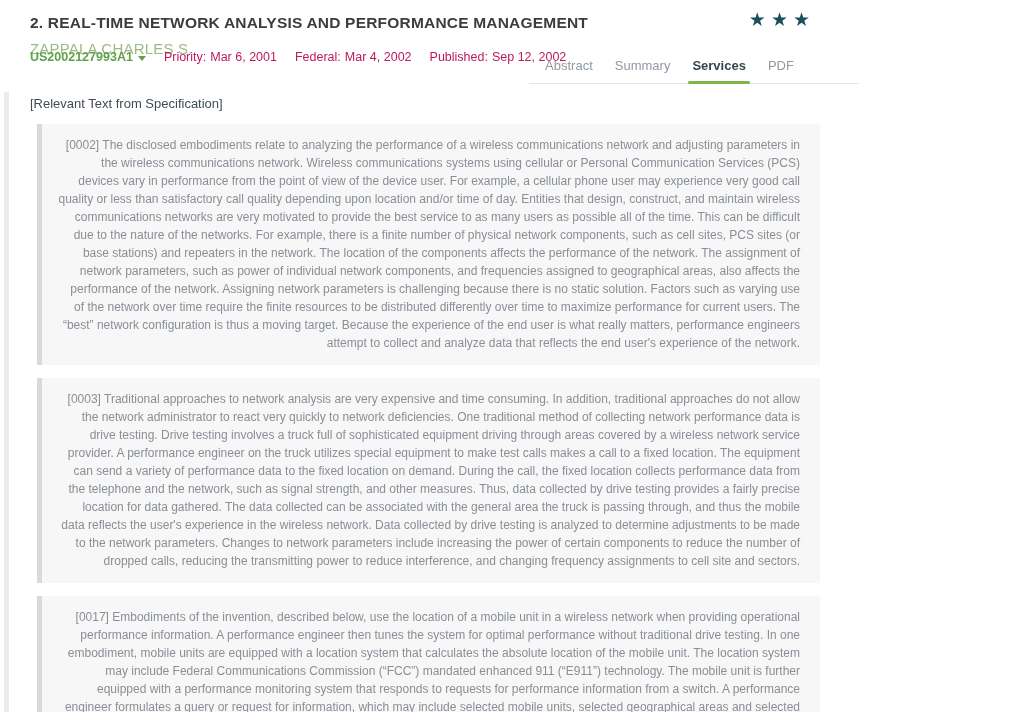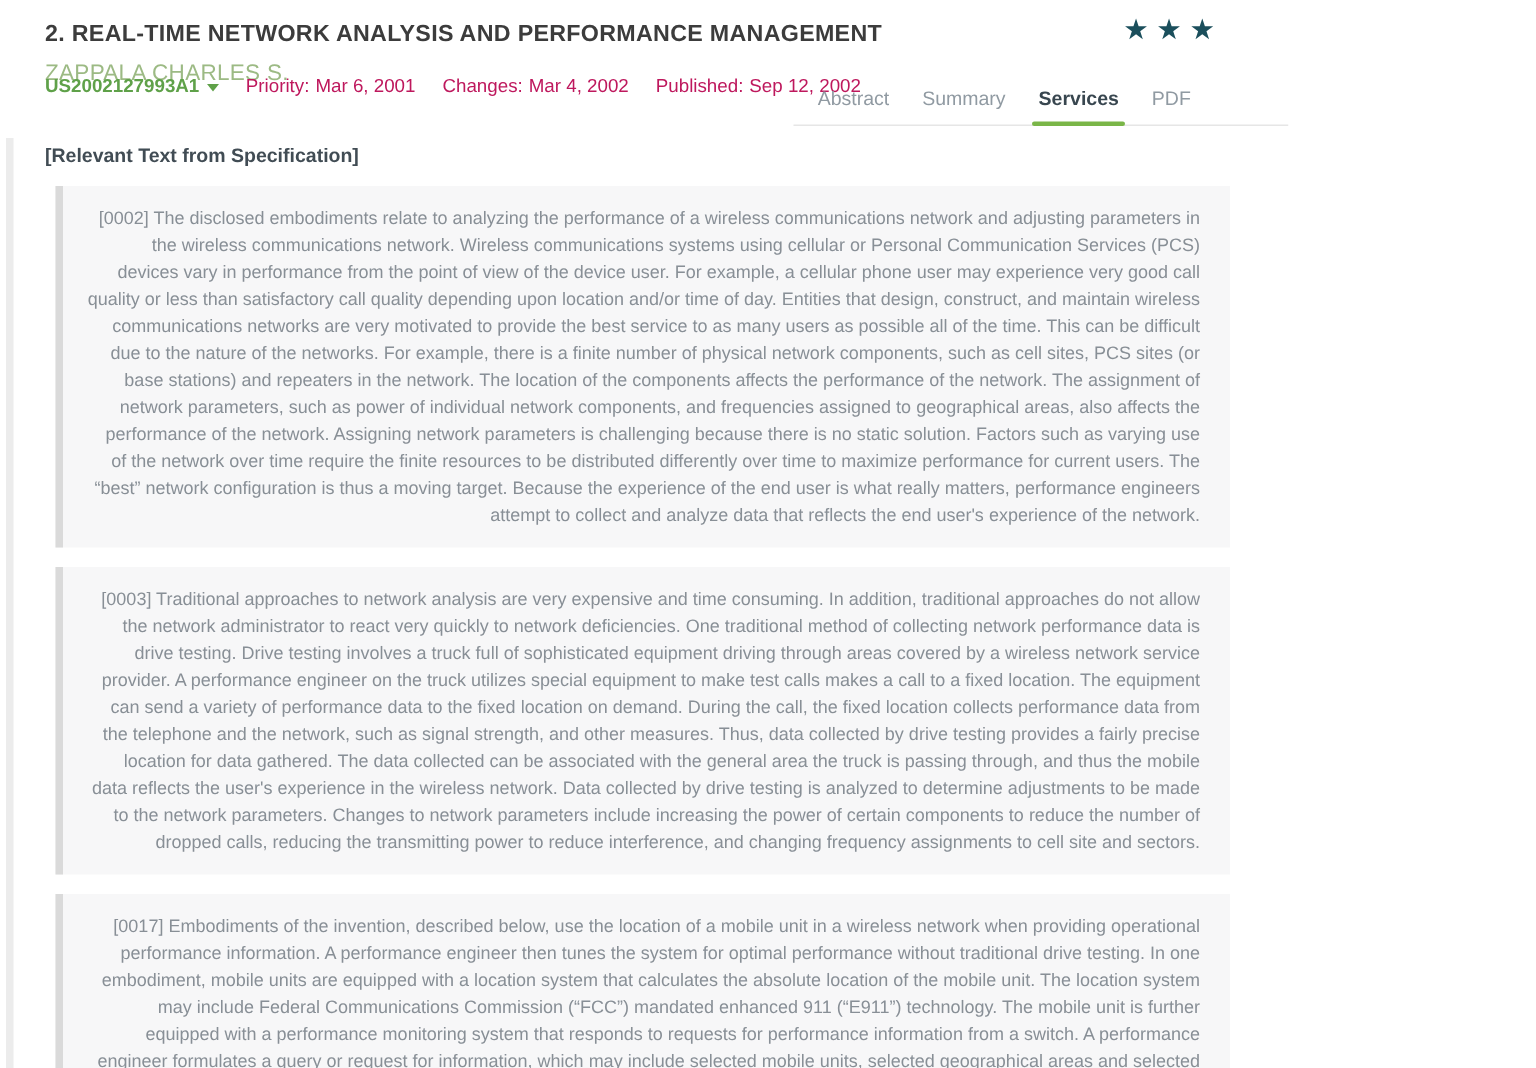--- a/index.html
+++ b/index.html
@@ -53,21 +53,21 @@
     padding-bottom:1px; white-space:nowrap;
   }
   .tab.active { color:#38464f; font-weight:700; }
   .tab.active::after {
     content:""; position:absolute; left:-4px; right:-4px; bottom:-10px;
     height:3px; background:#7ab648; border-radius:2px;
   }
   
   .content { padding:6px 39px 0 30px; }
   .section-heading {
-    font-size:13px; font-weight:700; color:#414c54; margin:2px 0 13px 0;
+    font-size:13px; font-weight:400; color:#414c54; margin:2px 0 13px 0;
   }
   .snippets { margin-left:7px; }
   .snippet-box {
     background:#f7f7f8; border-left:5px solid #dadada;
     padding:12px 20px 13px 16px; margin-bottom:13px;
   }
   .snippet-text {
     font-size:12px; line-height:18px; color:#888f96; text-align:right;
   }
 </style>
@@ -88,21 +88,21 @@
 
     <div class="meta">
       <span class="patent-id">
         <span>US2002127993A1</span>
         <span class="caret"></span>
       </span>
       <span class="date-item">
         <span class="lbl">Priority:</span><span>Mar 6, 2001</span>
       </span>
       <span class="date-item">
-        <span class="lbl">Changes:</span><span>Mar 4, 2002</span>
+        <span class="lbl">Federal:</span><span>Mar 4, 2002</span>
       </span>
       <span class="date-item">
         <span class="lbl">Published:</span><span>Sep 12, 2002</span>
       </span>
     </div>
 
     <div class="tabs">
       <span class="tab">Abstract</span>
       <span class="tab">Summary</span>
       <span class="tab active">Services</span>

